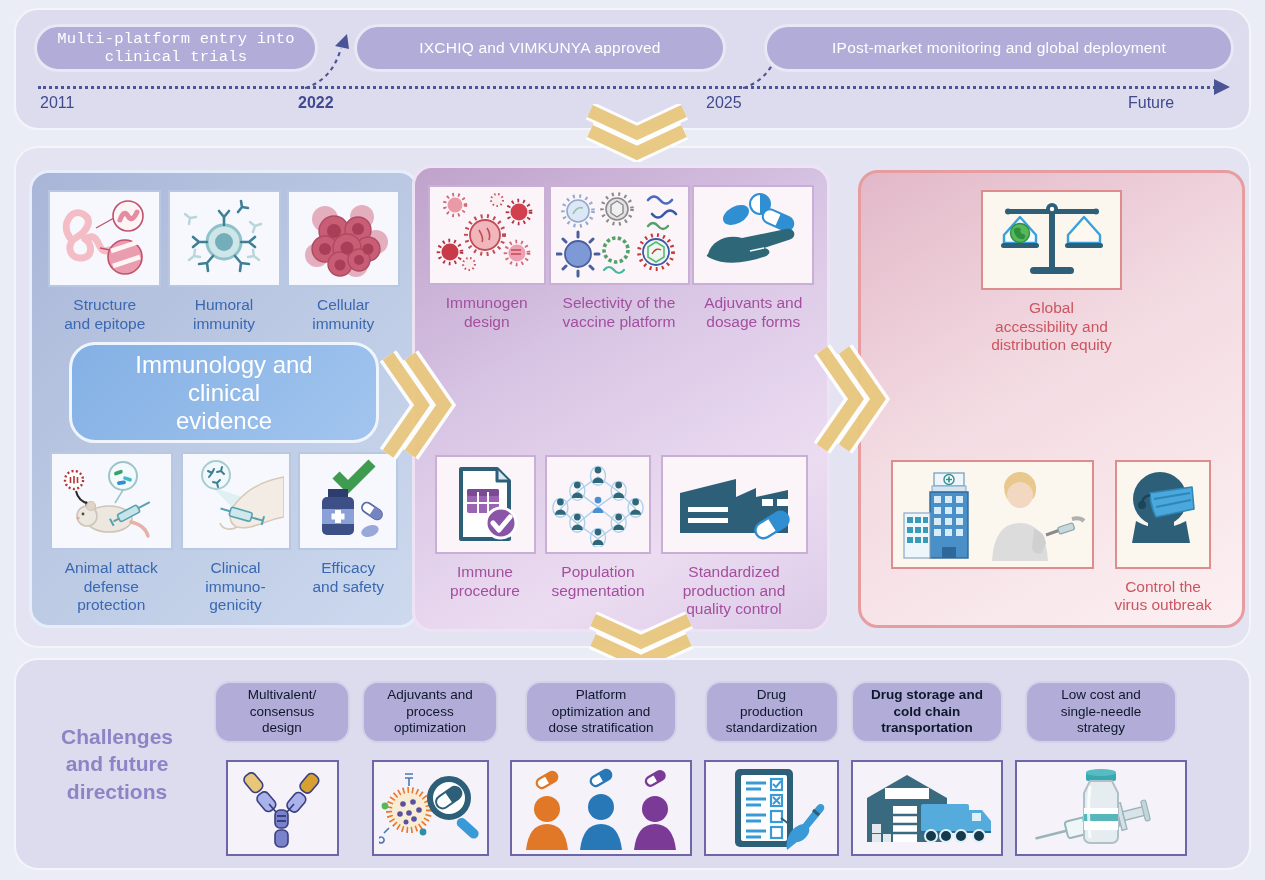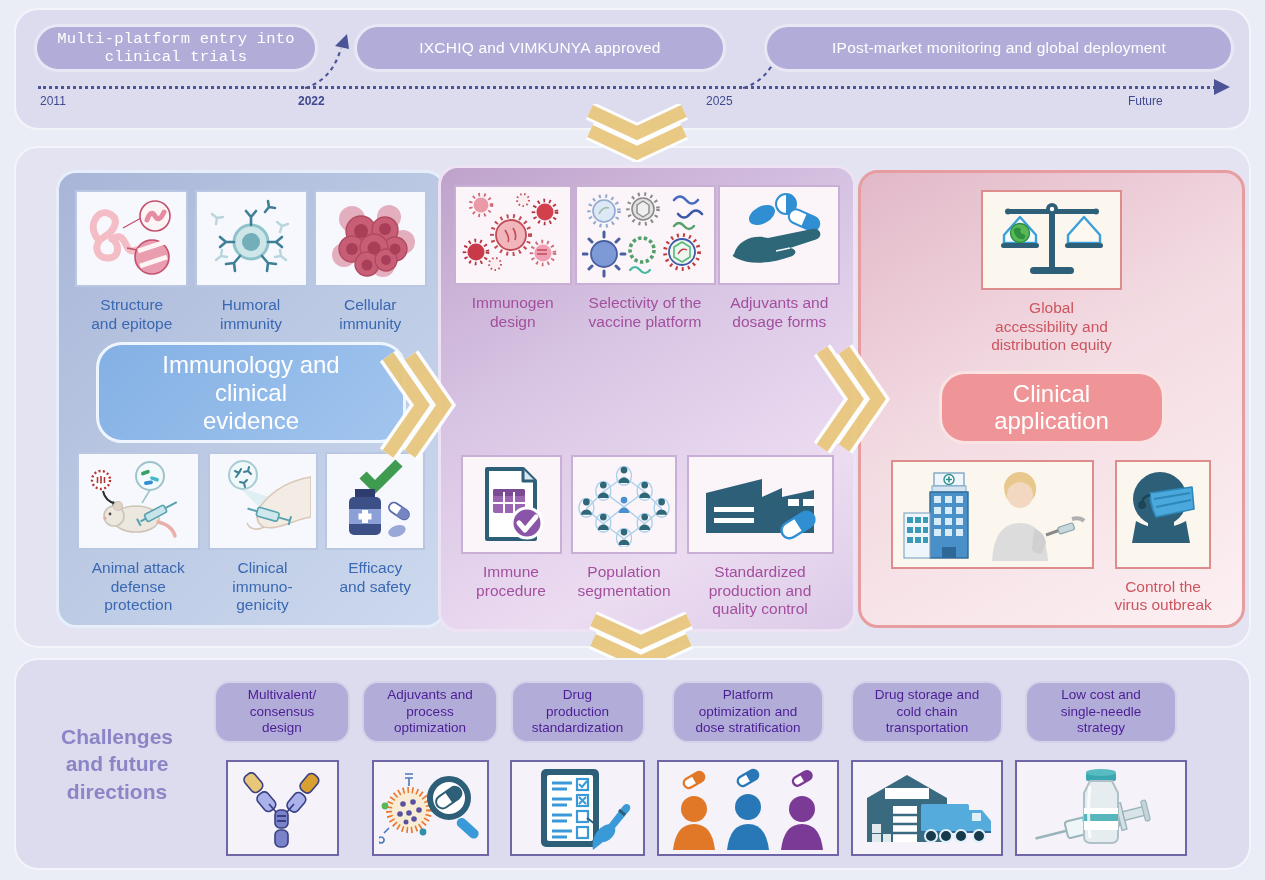--- a/index.html
+++ b/index.html
@@ -16,31 +16,31 @@
 
   
   .milestone{
     position:absolute;top:14px;height:48px;box-sizing:border-box;
     background:#b1acd8;border:3px solid #e9e7f4;border-radius:28px;
     color:#ffffff;font-size:15.5px;font-weight:500;letter-spacing:.2px;
     display:flex;align-items:center;justify-content:center;text-align:center;padding:0 14px;
   }
   .timeline-axis{position:absolute;left:22px;top:76px;width:1178px;border-top:3px dotted #4c5498;}
   .axis-head{position:absolute;left:1198px;top:69px;width:0;height:0;border-left:16px solid #4c5498;border-top:8px solid transparent;border-bottom:8px solid transparent;}
-  .year{position:absolute;top:84px;color:#414a90;font-size:12px;font-weight:500;}
+  .year{position:absolute;top:84px;color:#414a90;font-size:16px;font-weight:500;}
   .curve-arrow{position:absolute;top:22px;width:54px;height:58px;}
 
   
   .chev{position:absolute;opacity:.95;}
 
   
   .panel{position:absolute;box-sizing:border-box;border-radius:20px;display:flex;flex-direction:column;justify-content:space-between;padding:17px 10px 10px;}
-  #panel-immunology{left:40px;top:22px;width:390px;height:458px;
+  #panel-immunology{left:13px;top:22px;width:390px;height:458px;
     background:linear-gradient(135deg,#a9b5d7 0%,#bac8e3 45%,#ccd9ee 100%);border:3px solid #e7eefb;}
-  #panel-stages{left:422px;top:17px;width:418px;height:467px;
+  #panel-stages{left:396px;top:17px;width:418px;height:467px;
     background:linear-gradient(150deg,#bfa2ca 0%,#d9c6e5 40%,#ecdcf1 75%,#dccbe8 100%);border:3px solid #eee3f4;}
   #panel-application{left:842px;top:22px;width:387px;height:458px;
     background:linear-gradient(150deg,#e2b8c8 0%,#f3dbe2 45%,#fcf0f2 100%);border:3px solid #e79da0;}
   .cells{display:flex;justify-content:space-evenly;align-items:flex-start;}
   .cell{display:flex;flex-direction:column;align-items:center;}
   .card{box-sizing:border-box;background:#f6f8fd;border:2px solid #b9c8e2;display:flex;align-items:center;justify-content:center;overflow:hidden;}
   .card svg{display:block;}
   #panel-stages .card{background:#fbf4f9;border-color:#c9aed6;}
   #panel-application .card{background:#fcf7ee;border-color:#de8d8d;}
   .caption{margin-top:9px;text-align:center;font-size:15.5px;line-height:1.2;font-weight:500;white-space:pre-line;}
@@ -54,21 +54,21 @@
   }
   #panel-immunology .title-pill{background:linear-gradient(135deg,#83b0e4,#a2c5ee);border:3px solid #eef5fe;width:310px;}
   #panel-stages .title-pill{background:linear-gradient(135deg,#c78fcc,#ba7bc2);border:3px solid #f3e6f5;width:246px;}
   #panel-application .title-pill{background:#ef9598;border:3px solid #fbe2e3;width:226px;}
 
   
   #challenges-heading{width:170px;align-self:center;text-align:center;color:#8b85c6;font-size:21px;font-weight:bold;line-height:1.3;white-space:pre-line;}
   .chal-col{display:flex;flex-direction:column;align-items:center;margin-left:12px;}
   .chal-pill{
     margin-top:21px;box-sizing:border-box;min-height:62px;border-radius:16px;
-    background:#b1acd8;border:2px solid #d4d0e8;color:#4c1d95;font-size:13.5px;font-weight:500;
+    background:#b1acd8;border:2px solid #d4d0e8;color:#0f172a;font-size:13.5px;font-weight:500;
     display:flex;align-items:center;justify-content:center;text-align:center;line-height:1.22;white-space:pre-line;padding:4px 10px;
   }
   .chal-card{margin-top:17px;height:96px;box-sizing:border-box;background:#f5f2f9;border:2px solid #6f66a8;display:flex;align-items:center;justify-content:center;}
 </style>
 </head>
 <body>
 
 <div class="section" id="timeline-section">
   <div class="milestone" style="left:18px;width:284px;font-family:Liberation Mono, monospace;">
     <span>Multi-platform entry into clinical trials</span>
@@ -418,21 +418,20 @@
             <path d="M94,20 L78,38 V46 H110 V38 Z" fill="#fdf8f0" stroke="#3aa0dc" stroke-width="2.4" stroke-linejoin="round"></path>
             <rect x="75" y="46" width="38" height="5" rx="2.5" fill="#2e5f78"></rect>
           </svg>
         </div>
         <div class="caption">Global
 accessibility and
 distribution equity</div>
       </div>
     </div>
 
-    <div class="title-pill">Clinical application</div>
 
     <div class="cells">
       <div class="cell">
         <div class="card" style="width:203px;height:109px;">
           <svg width="186" height="94" viewBox="0 0 186 94">
             <rect x="34" y="6" width="30" height="13" fill="#eef6fc" stroke="#7fa8c4" stroke-width="1.4"></rect>
             <circle cx="49" cy="12.5" r="5" fill="#fff" stroke="#2e8f8f" stroke-width="1.4"></circle>
             <path d="M49,9.5 v6 M46,12.5 h6" stroke="#2e8f8f" stroke-width="1.6"></path>
             <rect x="32" y="19" width="34" height="6" fill="#d4e4f0" stroke="#7fa8c4" stroke-width="1"></rect>
             <rect x="30" y="25" width="38" height="66" fill="#4a90c8" stroke="#2e6898" stroke-width="1.4"></rect>
@@ -568,20 +567,54 @@
         <g transform="rotate(-35 70 32)">
           <rect x="56" y="25" width="28" height="13" rx="6.5" fill="#fff" stroke="#2e5f78" stroke-width="2"></rect>
           <path d="M70,25 h7.5 a6.5,6.5 0 0 1 0,13 h-7.5 z" fill="#2e5f78"></path>
         </g>
         <rect x="80" y="52" width="26" height="10" rx="5" fill="#3a9ad8" transform="rotate(42 84 54)"></rect>
       </svg>
     </div>
   </div>
 
   <div class="chal-col">
+    <div class="chal-pill" style="width:152px;">Platform
+optimization and
+dose stratification</div>
+    <div class="chal-card" style="width:182px;">
+      <svg width="164" height="84" viewBox="0 0 164 84">
+        <g transform="translate(28,0)">
+          <g transform="rotate(-30 0 14)">
+            <rect x="-11" y="9" width="22" height="10" rx="5" fill="#fff" stroke="#e07828" stroke-width="2.4"></rect>
+            <path d="M0,9 h6 a5,5 0 0 1 0,10 h-6 z" fill="#e07828"></path>
+          </g>
+          <circle cx="0" cy="43" r="13" fill="#e07828"></circle>
+          <path d="M-21,84 q3,-26 21,-26 q18,0 21,26 z" fill="#e07828"></path>
+        </g>
+        <g transform="translate(82,0)">
+          <g transform="rotate(-30 0 12)">
+            <rect x="-11" y="7" width="22" height="10" rx="5" fill="#fff" stroke="#2878b8" stroke-width="2.4"></rect>
+            <path d="M0,7 h6 a5,5 0 0 1 0,10 h-6 z" fill="#2878b8"></path>
+          </g>
+          <circle cx="0" cy="41" r="13" fill="#2878b8"></circle>
+          <path d="M-21,84 q3,-26 21,-26 q18,0 21,26 z" fill="#2878b8"></path>
+        </g>
+        <g transform="translate(136,0)">
+          <g transform="rotate(-30 0 12)">
+            <rect x="-10" y="8" width="20" height="9" rx="4.5" fill="#fff" stroke="#7a3a96" stroke-width="2.4"></rect>
+            <path d="M0,8 h5.5 a4.5,4.5 0 0 1 0,9 h-5.5 z" fill="#7a3a96"></path>
+          </g>
+          <circle cx="0" cy="43" r="13" fill="#7a3a96"></circle>
+          <path d="M-21,84 q3,-26 21,-26 q18,0 21,26 z" fill="#7a3a96"></path>
+        </g>
+      </svg>
+    </div>
+  </div>
+
+  <div class="chal-col">
     <div class="chal-pill" style="width:134px;">Drug
 production
 standardization</div>
     <div class="chal-card" style="width:135px;">
       <svg width="118" height="84" viewBox="0 0 118 84">
         <rect x="22" y="3" width="58" height="78" rx="5" fill="#2e5f78"></rect>
         <rect x="28" y="9" width="46" height="66" rx="2" fill="#fff"></rect>
         <g stroke="#3a9ad8" stroke-width="3" fill="none">
           <path d="M33,17 h20 M33,23 h15"></path>
           <path d="M33,33 h20 M33,39 h15"></path>
@@ -597,55 +630,21 @@
         <path d="M60,18 l3,3 l5,-6" stroke="#3a9ad8" stroke-width="2" fill="none"></path>
         <path d="M60,31 l7,7 m0,-7 l-7,7" stroke="#3a9ad8" stroke-width="2"></path>
         <path d="M74,84 C72,70 80,60 90,58 L104,40 C108,35 114,40 110,45 L96,62 C98,68 90,76 84,76 Z" fill="#3a9ad8"></path>
         <path d="M100,44 l6,5" stroke="#2e5f78" stroke-width="3"></path>
         <path d="M68,52 l8,6" stroke="#2e5f78" stroke-width="2"></path>
       </svg>
     </div>
   </div>
 
   <div class="chal-col">
-    <div class="chal-pill" style="width:152px;">Platform
-optimization and
-dose stratification</div>
-    <div class="chal-card" style="width:182px;">
-      <svg width="164" height="84" viewBox="0 0 164 84">
-        <g transform="translate(28,0)">
-          <g transform="rotate(-30 0 14)">
-            <rect x="-11" y="9" width="22" height="10" rx="5" fill="#fff" stroke="#e07828" stroke-width="2.4"></rect>
-            <path d="M0,9 h6 a5,5 0 0 1 0,10 h-6 z" fill="#e07828"></path>
-          </g>
-          <circle cx="0" cy="43" r="13" fill="#e07828"></circle>
-          <path d="M-21,84 q3,-26 21,-26 q18,0 21,26 z" fill="#e07828"></path>
-        </g>
-        <g transform="translate(82,0)">
-          <g transform="rotate(-30 0 12)">
-            <rect x="-11" y="7" width="22" height="10" rx="5" fill="#fff" stroke="#2878b8" stroke-width="2.4"></rect>
-            <path d="M0,7 h6 a5,5 0 0 1 0,10 h-6 z" fill="#2878b8"></path>
-          </g>
-          <circle cx="0" cy="41" r="13" fill="#2878b8"></circle>
-          <path d="M-21,84 q3,-26 21,-26 q18,0 21,26 z" fill="#2878b8"></path>
-        </g>
-        <g transform="translate(136,0)">
-          <g transform="rotate(-30 0 12)">
-            <rect x="-10" y="8" width="20" height="9" rx="4.5" fill="#fff" stroke="#7a3a96" stroke-width="2.4"></rect>
-            <path d="M0,8 h5.5 a4.5,4.5 0 0 1 0,9 h-5.5 z" fill="#7a3a96"></path>
-          </g>
-          <circle cx="0" cy="43" r="13" fill="#7a3a96"></circle>
-          <path d="M-21,84 q3,-26 21,-26 q18,0 21,26 z" fill="#7a3a96"></path>
-        </g>
-      </svg>
-    </div>
-  </div>
-
-  <div class="chal-col">
-    <div class="chal-pill" style="width:152px;">Drug storage and
+    <div class="chal-pill" style="width:152px;font-weight:bold;">Drug storage and
 cold chain
 transportation</div>
     <div class="chal-card" style="width:152px;">
       <svg width="136" height="84" viewBox="0 0 136 84">
         <path d="M8,32 L48,9 L88,32 V76 H8 Z" fill="#3a6a80"></path>
         <rect x="26" y="22" width="44" height="11" fill="#fff"></rect>
         <rect x="34" y="40" width="24" height="36" fill="#fff"></rect>
         <path d="M34,49 h24 M34,58 h24 M34,67 h24" stroke="#3a6a80" stroke-width="2.4"></path>
         <rect x="13" y="58" width="9" height="9" fill="#fff" opacity=".85"></rect>
         <rect x="13" y="68" width="9" height="8" fill="#fff" opacity=".85"></rect>

